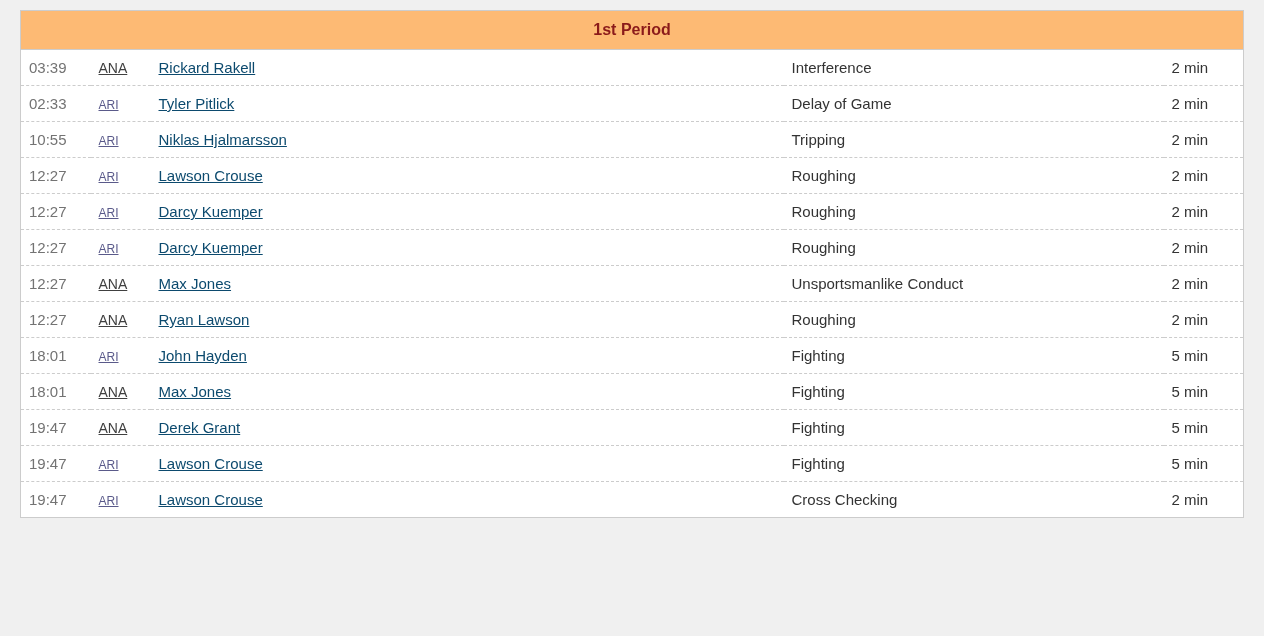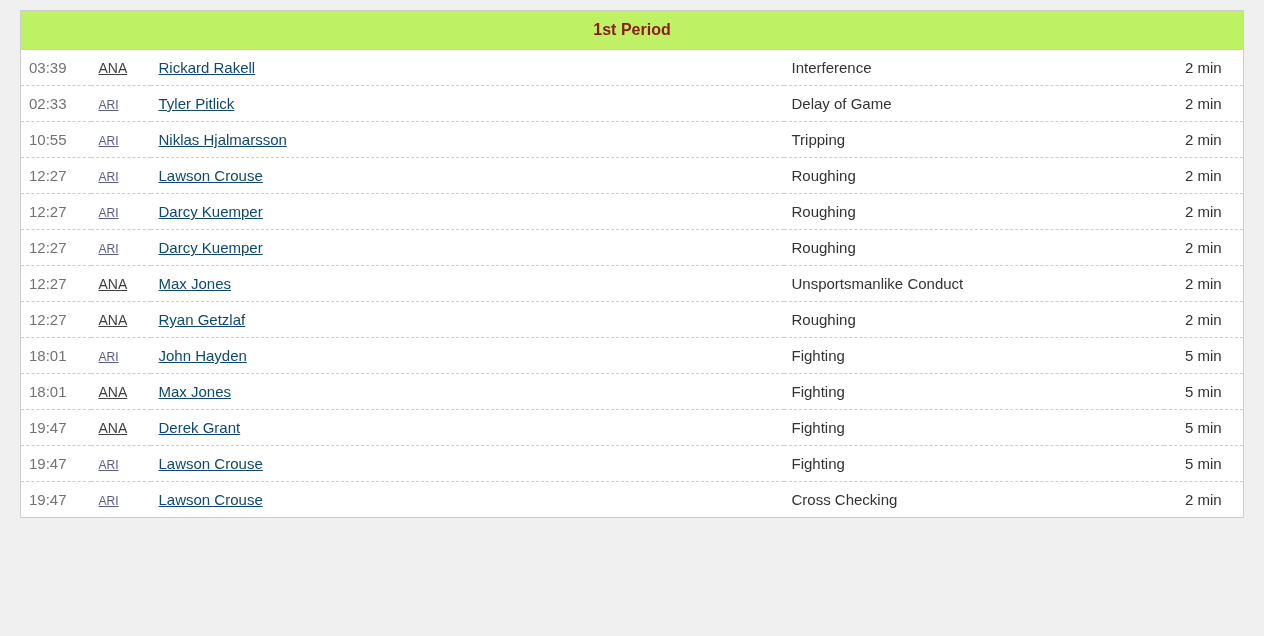--- a/index.html
+++ b/index.html
@@ -19,21 +19,21 @@
     }
 
     .penalty-table {
       width: 1224px;
       border-collapse: collapse;
       border: 1px solid #cccccc;
       background: #ffffff;
     }
 
     .period-header th {
-      background-color: #bef264;
+      background-color: #fdba74;
       color: #8b1a1a;
       font-weight: bold;
       font-size: 16px;
       text-align: center;
       padding: 10px;
       border: 1px solid #cccccc;
     }
 
     .penalty-row td {
       padding: 9px 8px;
@@ -56,21 +56,21 @@
     }
 
     .col-infraction {
       width: 380px;
       color: #333333;
     }
 
     .col-duration {
       width: 80px;
       color: #333333;
-      text-align: center;
+      text-align: left;
       padding-right: 12px;
     }
 
     .team-ana {
       color: #404040;
       font-size: 14px;
       text-decoration: underline;
       cursor: pointer;
     }
 
@@ -173,21 +173,21 @@
       </td>
       <td class="col-infraction">Unsportsmanlike Conduct</td>
       <td class="col-duration">2 min</td>
     </tr>
       <tr class="penalty-row">
       <td class="col-time">12:27</td>
       <td class="col-team">
         <a class="team-ana">ANA</a>
       </td>
       <td class="col-player">
-        <a class="player-link">Ryan Getzlaf</a>
+        <a class="player-link">Ryan Lawson</a>
       </td>
       <td class="col-infraction">Roughing</td>
       <td class="col-duration">2 min</td>
     </tr>
       <tr class="penalty-row">
       <td class="col-time">18:01</td>
       <td class="col-team">
         <a class="team-ari">ARI</a>
       </td>
       <td class="col-player">

